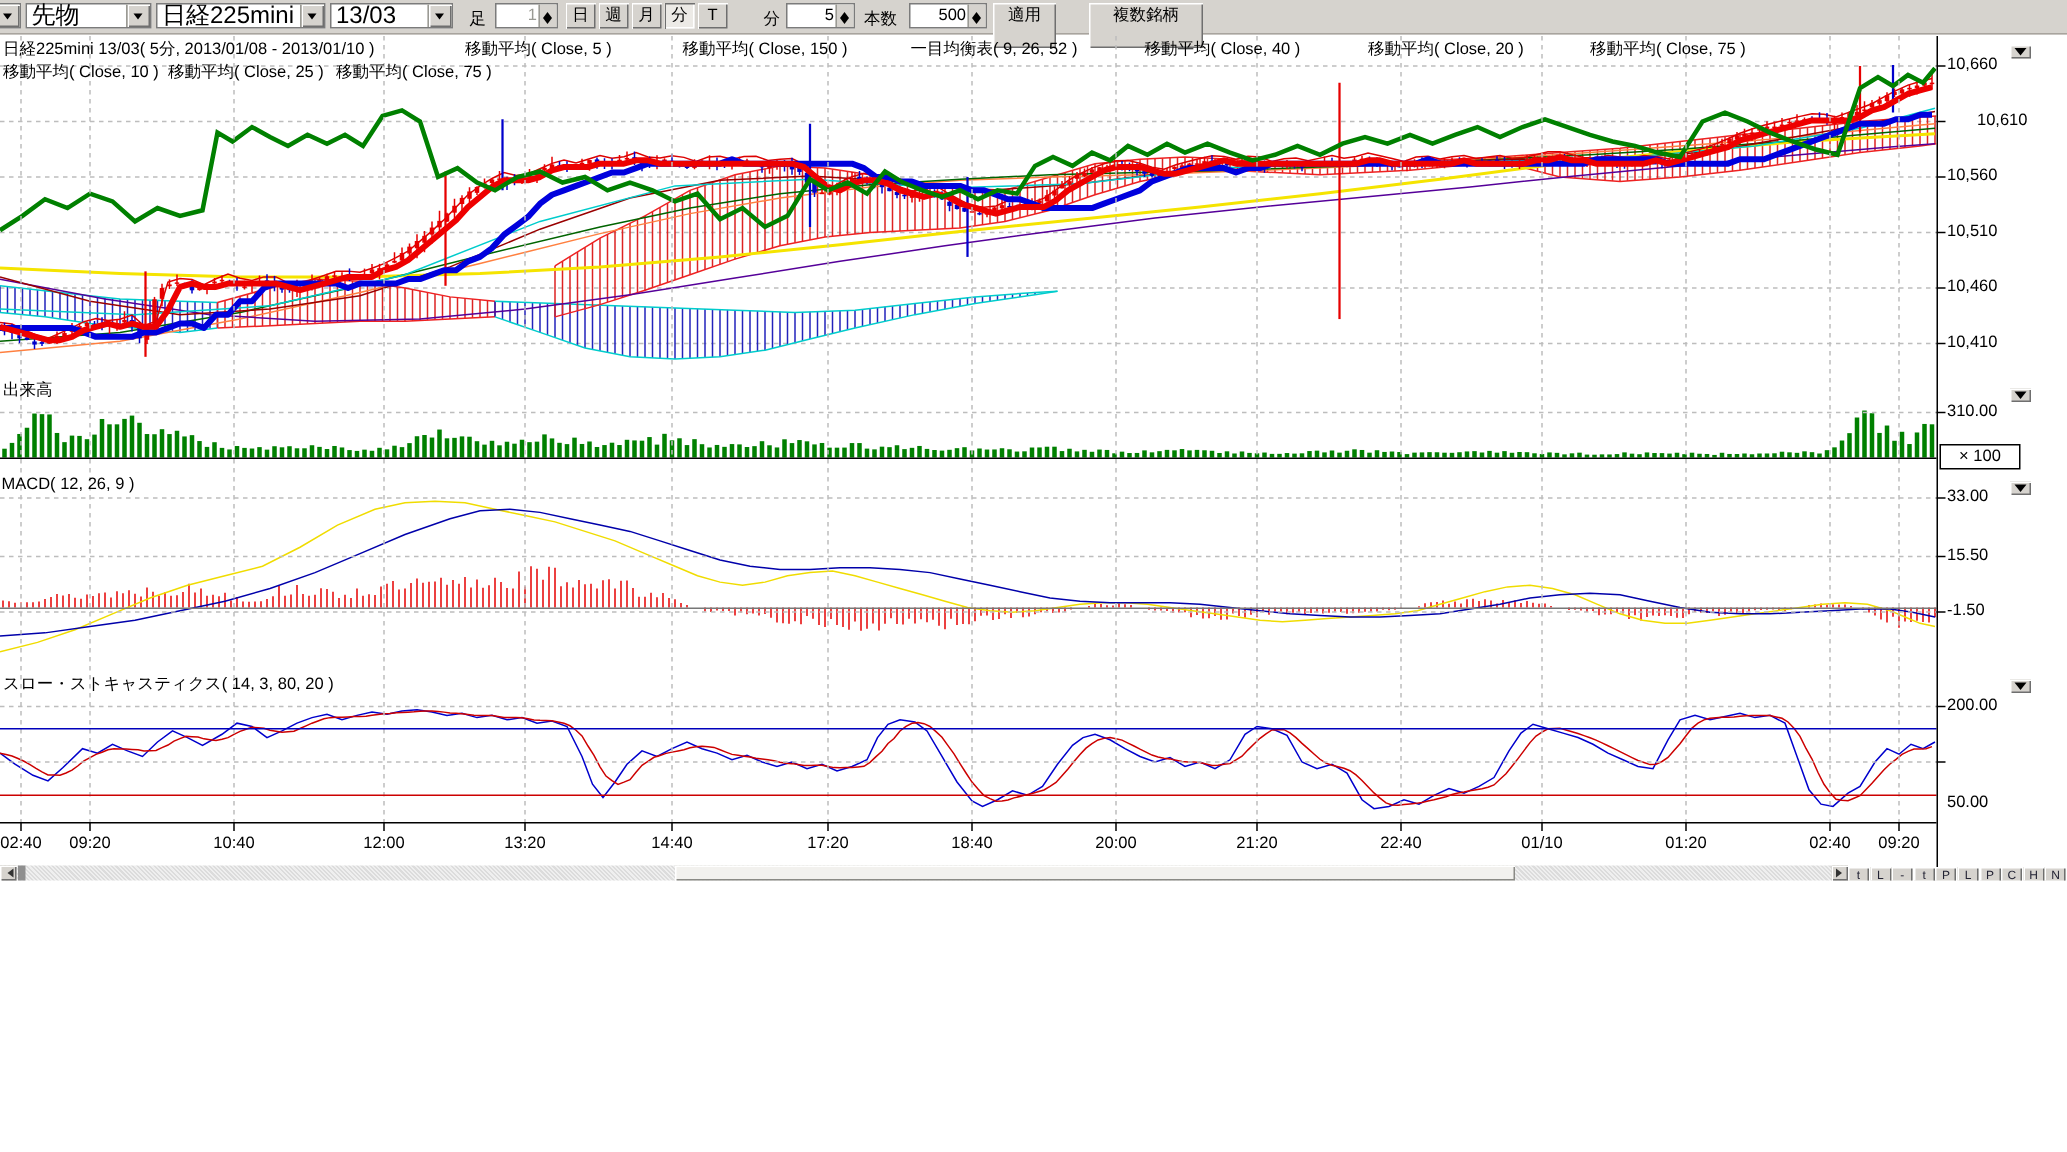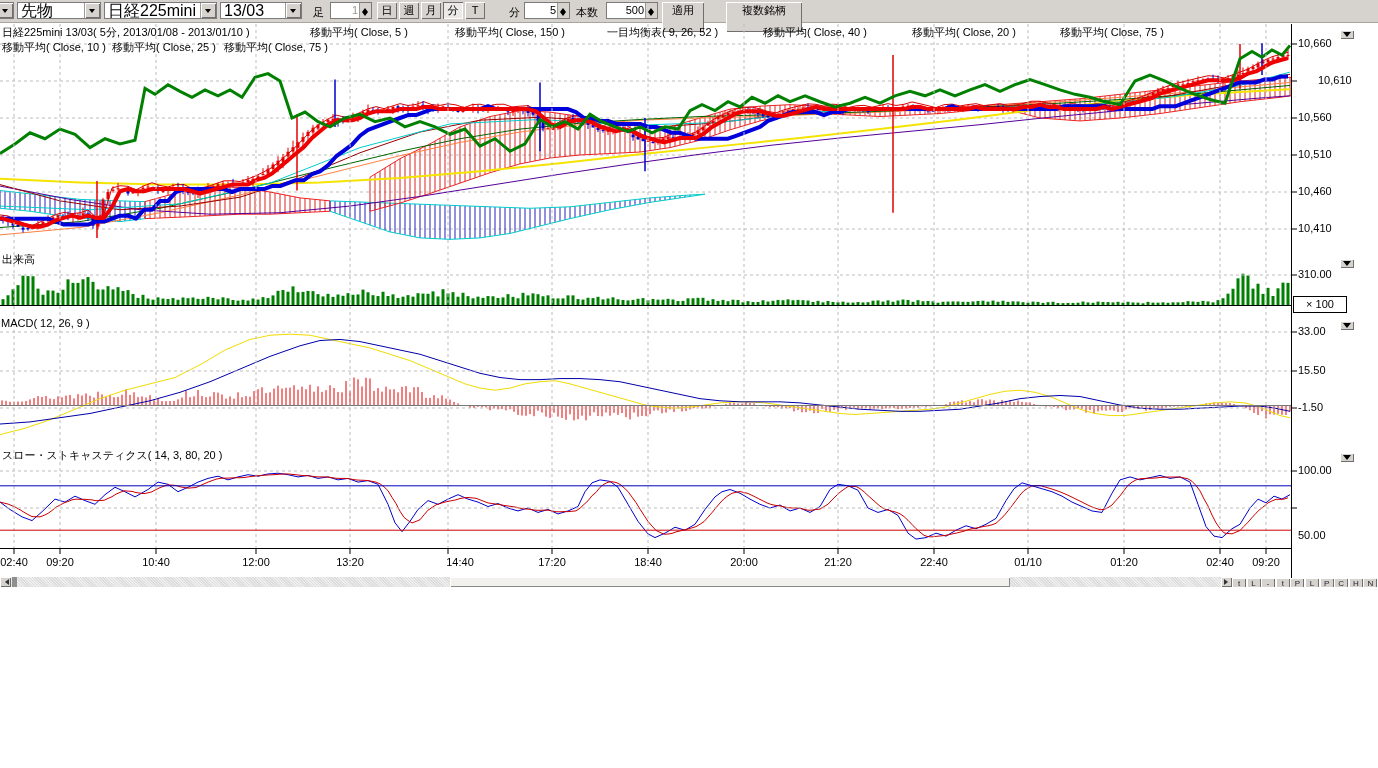--- a/index.html
+++ b/index.html
@@ -1665,28 +1665,28 @@
       <div class="axlab" style="left: 1298px; top: 37px;">10,660</div>
       <div class="axlab" style="left: 1318px; top: 74px;">10,610</div>
       <div class="axlab" style="left: 1298px; top: 111px;">10,560</div>
       <div class="axlab" style="left: 1298px; top: 148px;">10,510</div>
       <div class="axlab" style="left: 1298px; top: 185px;">10,460</div>
       <div class="axlab" style="left: 1298px; top: 222px;">10,410</div>
       <div class="axlab" style="left: 1298px; top: 268px;">310.00</div>
       <div class="axlab" style="left: 1298px; top: 325px;">33.00</div>
       <div class="axlab" style="left: 1298px; top: 364px;">15.50</div>
       <div class="axlab" style="left: 1298px; top: 401px;">-1.50</div>
-      <div class="axlab" style="left: 1298px; top: 464px;">100.00</div>
+      <div class="axlab" style="left: 1298px; top: 464px;">200.00</div>
       <div class="axlab" style="left: 1298px; top: 501px; margin-top: 28px;">50.00</div>
       <div class="xlab" style="left: 14px; top: 556px;">02:40</div>
       <div class="xlab" style="left: 60px; top: 556px;">09:20</div>
       <div class="xlab" style="left: 156px; top: 556px;">10:40</div>
       <div class="xlab" style="left: 256px; top: 556px;">12:00</div>
       <div class="xlab" style="left: 350px; top: 556px;">13:20</div>
-      <div class="xlab" style="left: 460px; top: 556px;">14:40</div>
+      <div class="xlab" style="left: 448px; top: 556px;">14:40</div>
       <div class="xlab" style="left: 552px; top: 556px;">17:20</div>
       <div class="xlab" style="left: 648px; top: 556px;">18:40</div>
       <div class="xlab" style="left: 744px; top: 556px;">20:00</div>
       <div class="xlab" style="left: 838px; top: 556px;">21:20</div>
       <div class="xlab" style="left: 934px; top: 556px;">22:40</div>
       <div class="xlab" style="left: 1028px; top: 556px;">01/10</div>
       <div class="xlab" style="left: 1124px; top: 556px;">01:20</div>
       <div class="xlab" style="left: 1220px; top: 556px;">02:40</div>
       <div class="xlab" style="left: 1266px; top: 556px;">09:20</div>
     </div>

